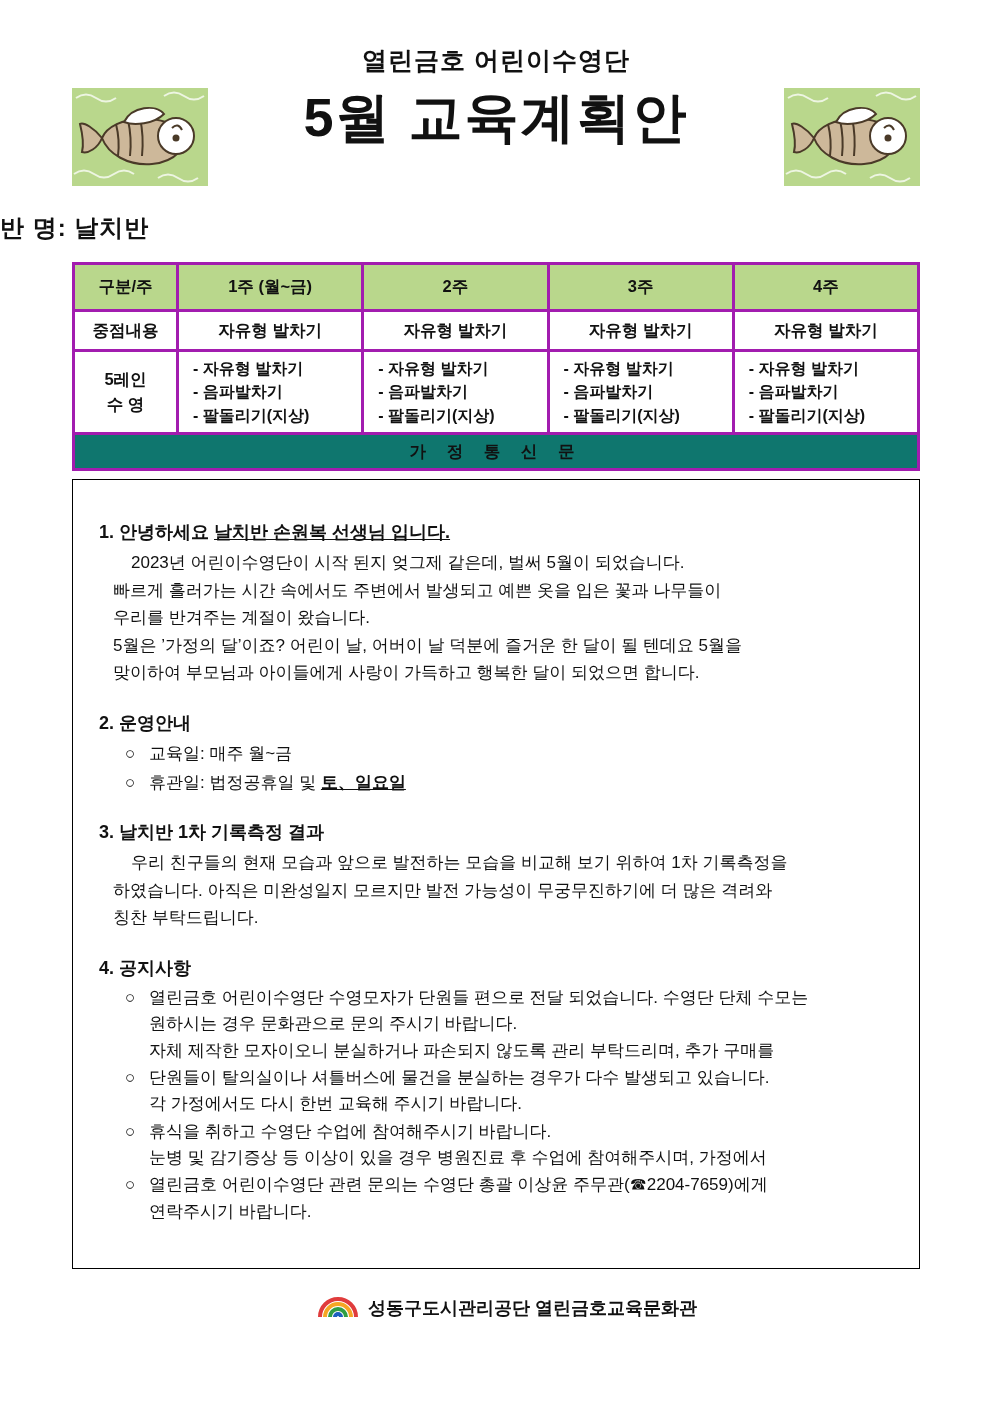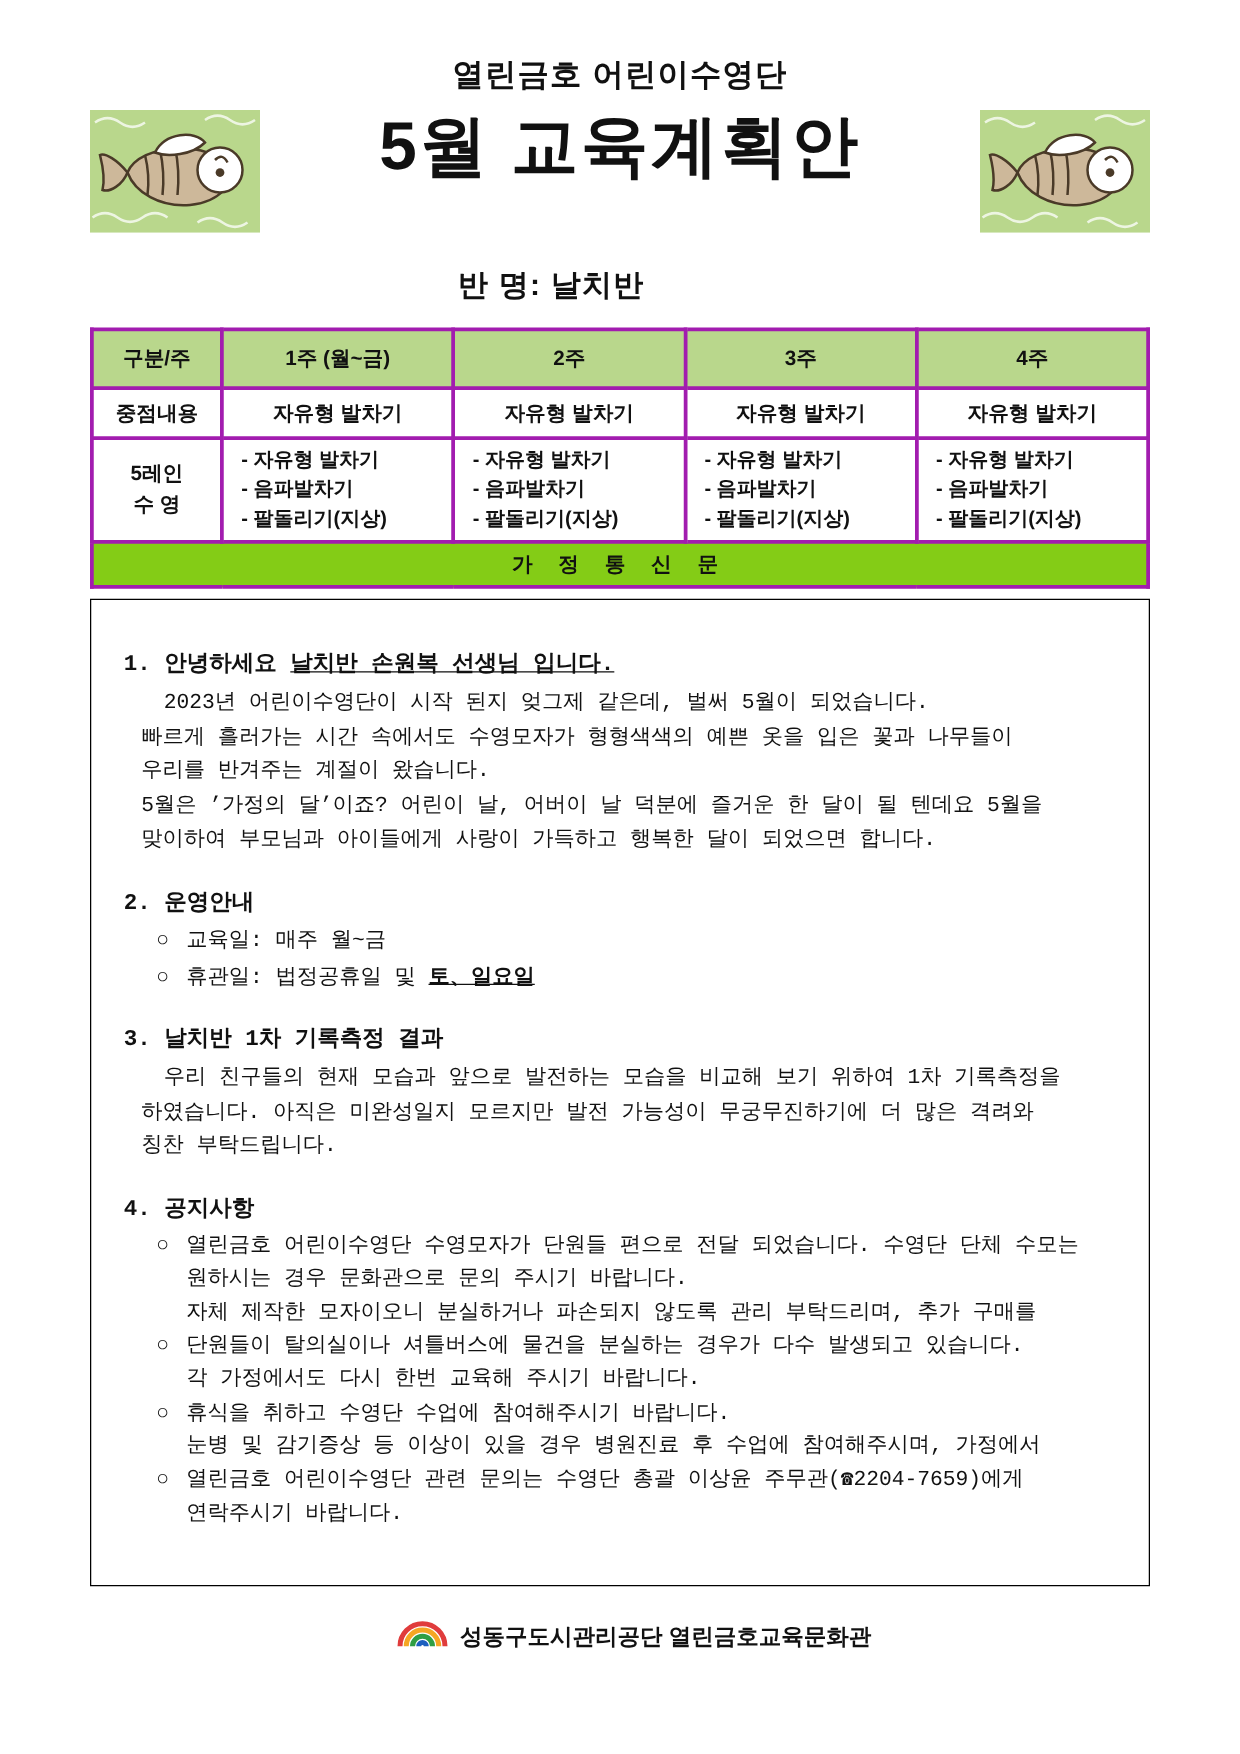--- a/index.html
+++ b/index.html
@@ -50,21 +50,21 @@
     height: 98px;
     background: #b9d78c;
     overflow: hidden;
   }
   .fish-box.left { left: 72px; }
   .fish-box.right { right: 72px; }
   .fish-box svg { display: block; }
 
   
   .class-line {
-    text-align: center;
+    text-align: left;
     padding-right: 110px;
     font-size: 24px;
     font-weight: bold;
     margin-top: 12px;
     letter-spacing: 1px;
   }
 
   
   .plan-wrap {
     margin: 18px 72px 0 72px;
@@ -93,37 +93,36 @@
   .lane-row td { height: 83px; }
   .lane-row td.first { line-height: 1.5; }
   .lane-list {
     text-align: left;
     padding-left: 8px;
     line-height: 1.45;
     font-size: 16px;
     font-weight: bold;
   }
   .notice-bar td {
-    background: #84cc16;
+    background: #0f766e;
     height: 36px;
     font-size: 19px;
     letter-spacing: 8px;
     font-weight: bold;
   }
 
   
   .body-box {
     margin: 8px 72px 0 72px;
     width: 848px;
     border: 1px solid #000000;
     min-height: 790px;
     padding: 38px 26px 26px 26px;
     font-size: 17px;
     line-height: 1.62;
-    font-family: Liberation Mono, monospace;
   }
   .sec { margin-bottom: 6px; }
   .sec-title {
     font-weight: bold;
     font-size: 18px;
     margin-bottom: 2px;
   }
   .sec-title .u { text-decoration: underline; }
   .para {
     padding-left: 14px;
@@ -288,21 +287,21 @@
   </div>
 
   <div class="body-box">
 
     <div class="sec">
       <div class="sec-title">
         <span>1.</span>
         <span>안녕하세요 </span><span class="u">날치반 손원복 선생님 입니다.</span>
       </div>
       <div class="para">2023년 어린이수영단이 시작 된지 엊그제 같은데, 벌써 5월이 되었습니다.</div>
-      <div class="para noindent">빠르게 흘러가는 시간 속에서도 수영모자가 형형색색의 예쁜 옷을 입은 꽃과 나무들이</div>
+      <div class="para noindent">빠르게 흘러가는 시간 속에서도 주변에서 발생되고 예쁜 옷을 입은 꽃과 나무들이</div>
       <div class="para noindent">우리를 반겨주는 계절이 왔습니다.</div>
       <div class="para noindent">5월은 ’가정의 달’이죠? 어린이 날, 어버이 날 덕분에 즐거운 한 달이 될 텐데요 5월을</div>
       <div class="para noindent">맞이하여 부모님과 아이들에게 사랑이 가득하고 행복한 달이 되었으면 합니다.</div>
     </div>
 
     <div class="spacer"></div>
 
     <div class="sec">
       <div class="sec-title">
         <span>2.</span>

